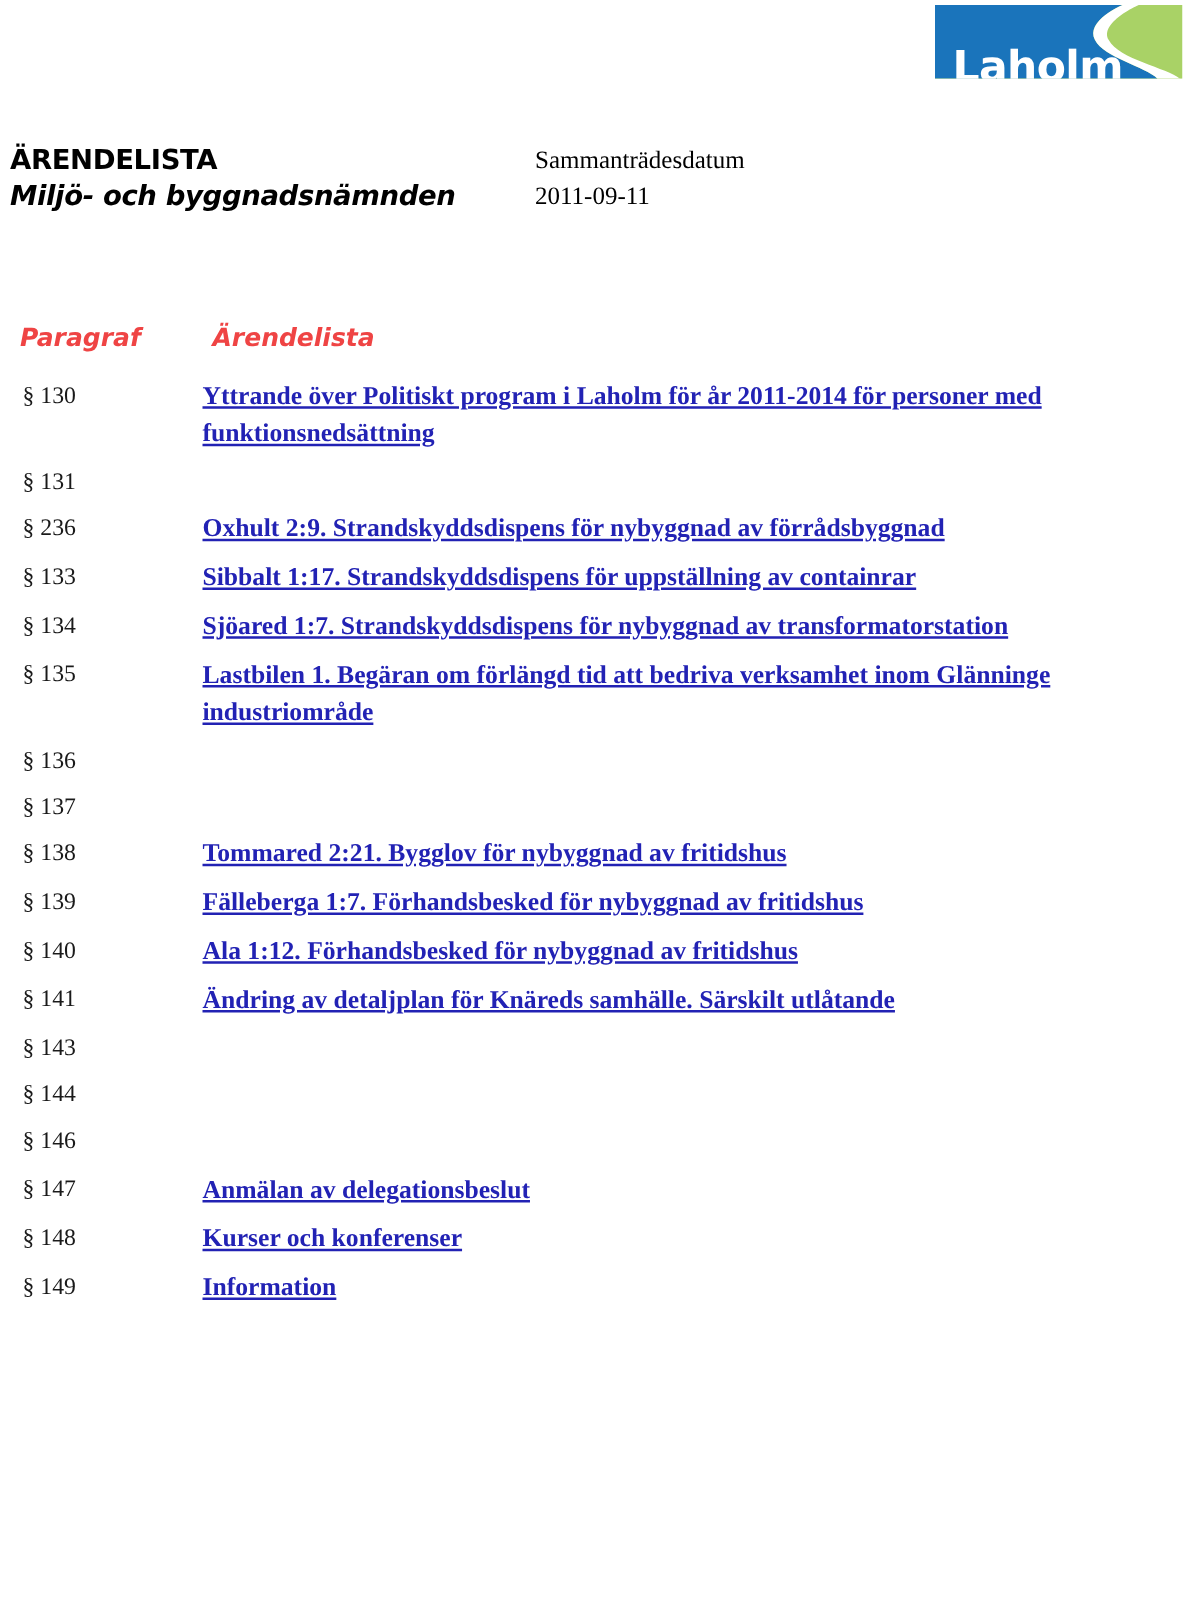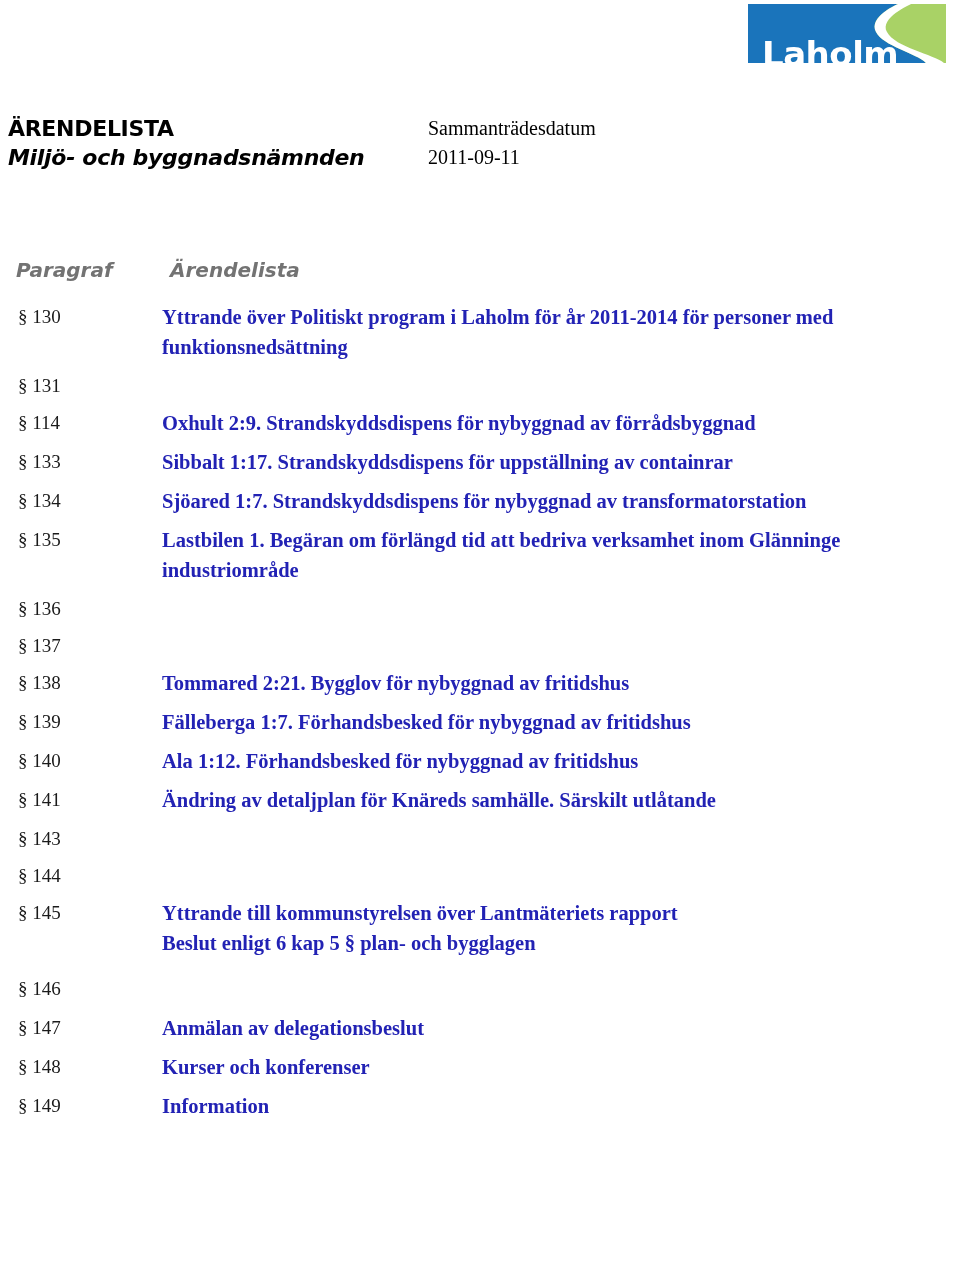--- a/index.html
+++ b/index.html
@@ -100,21 +100,21 @@
   }
   .col-head-row {
     position: relative;
     height: 44px;
   }
   .col-head {
     font-family: "DejaVu Sans", "Liberation Sans", sans-serif;
     font-style: italic;
     font-weight: bold;
     font-size: 20px;
-    color: #737373;
+    color: #ef4444;
     position: absolute;
     top: 0;
   }
   .col-head.para { left: 8px; }
   .col-head.arende { left: 162px; }
 
   .row {
     position: relative;
     display: flex;
     align-items: flex-start;
@@ -135,20 +135,21 @@
     flex: 1 1 auto;
     max-width: 716px;
     font-family: "Liberation Serif", "DejaVu Serif", serif;
     font-weight: bold;
     font-size: 20.5px;
     line-height: 30px;
     color: #2222b4;
   }
   .entry .lnk {
     color: #2222b4;
+    text-decoration: underline;
     text-decoration-thickness: 2px;
     text-underline-offset: 2px;
     cursor: pointer;
   }
   .entry.empty { min-height: 30px; }
 
   .row.tall { margin-bottom: 16px; }
   .row.gap-sm { margin-bottom: 7px; }
 </style>
 </head>
@@ -183,21 +184,21 @@
   <div id="rows-container">
       <div class="row">
         <div class="para-num">§ 130</div>
         <div class="entry"><span class="lnk">Yttrande över Politiskt program i Laholm för år 2011-2014 för personer med funktionsnedsättning</span></div>
       </div>
       <div class="row gap-sm">
         <div class="para-num">§ 131</div>
         <div class="entry empty"></div>
       </div>
       <div class="row">
-        <div class="para-num">§ 114</div>
+        <div class="para-num">§ 236</div>
         <div class="entry"><span class="lnk">Oxhult 2:9. Strandskyddsdispens för nybyggnad av förrådsbyggnad</span></div>
       </div>
       <div class="row">
         <div class="para-num">§ 133</div>
         <div class="entry"><span class="lnk">Sibbalt 1:17. Strandskyddsdispens för uppställning av containrar</span></div>
       </div>
       <div class="row">
         <div class="para-num">§ 134</div>
         <div class="entry"><span class="lnk">Sjöared 1:7. Strandskyddsdispens för nybyggnad av transformatorstation</span></div>
       </div>
@@ -230,24 +231,20 @@
         <div class="entry"><span class="lnk">Ändring av detaljplan för Knäreds samhälle. Särskilt utlåtande</span></div>
       </div>
       <div class="row gap-sm">
         <div class="para-num">§ 143</div>
         <div class="entry empty"></div>
       </div>
       <div class="row gap-sm">
         <div class="para-num">§ 144</div>
         <div class="entry empty"></div>
       </div>
-      <div class="row tall">
-        <div class="para-num">§ 145</div>
-        <div class="entry"><span class="lnk">Yttrande till kommunstyrelsen över Lantmäteriets rapport</span><br><span class="lnk">Beslut enligt 6 kap 5 § plan- och bygglagen</span></div>
-      </div>
       <div class="row">
         <div class="para-num">§ 146</div>
       </div>
       <div class="row">
         <div class="para-num">§ 147</div>
         <div class="entry"><span class="lnk">Anmälan av delegationsbeslut</span></div>
       </div>
       <div class="row">
         <div class="para-num">§ 148</div>
         <div class="entry"><span class="lnk">Kurser och konferenser</span></div>

